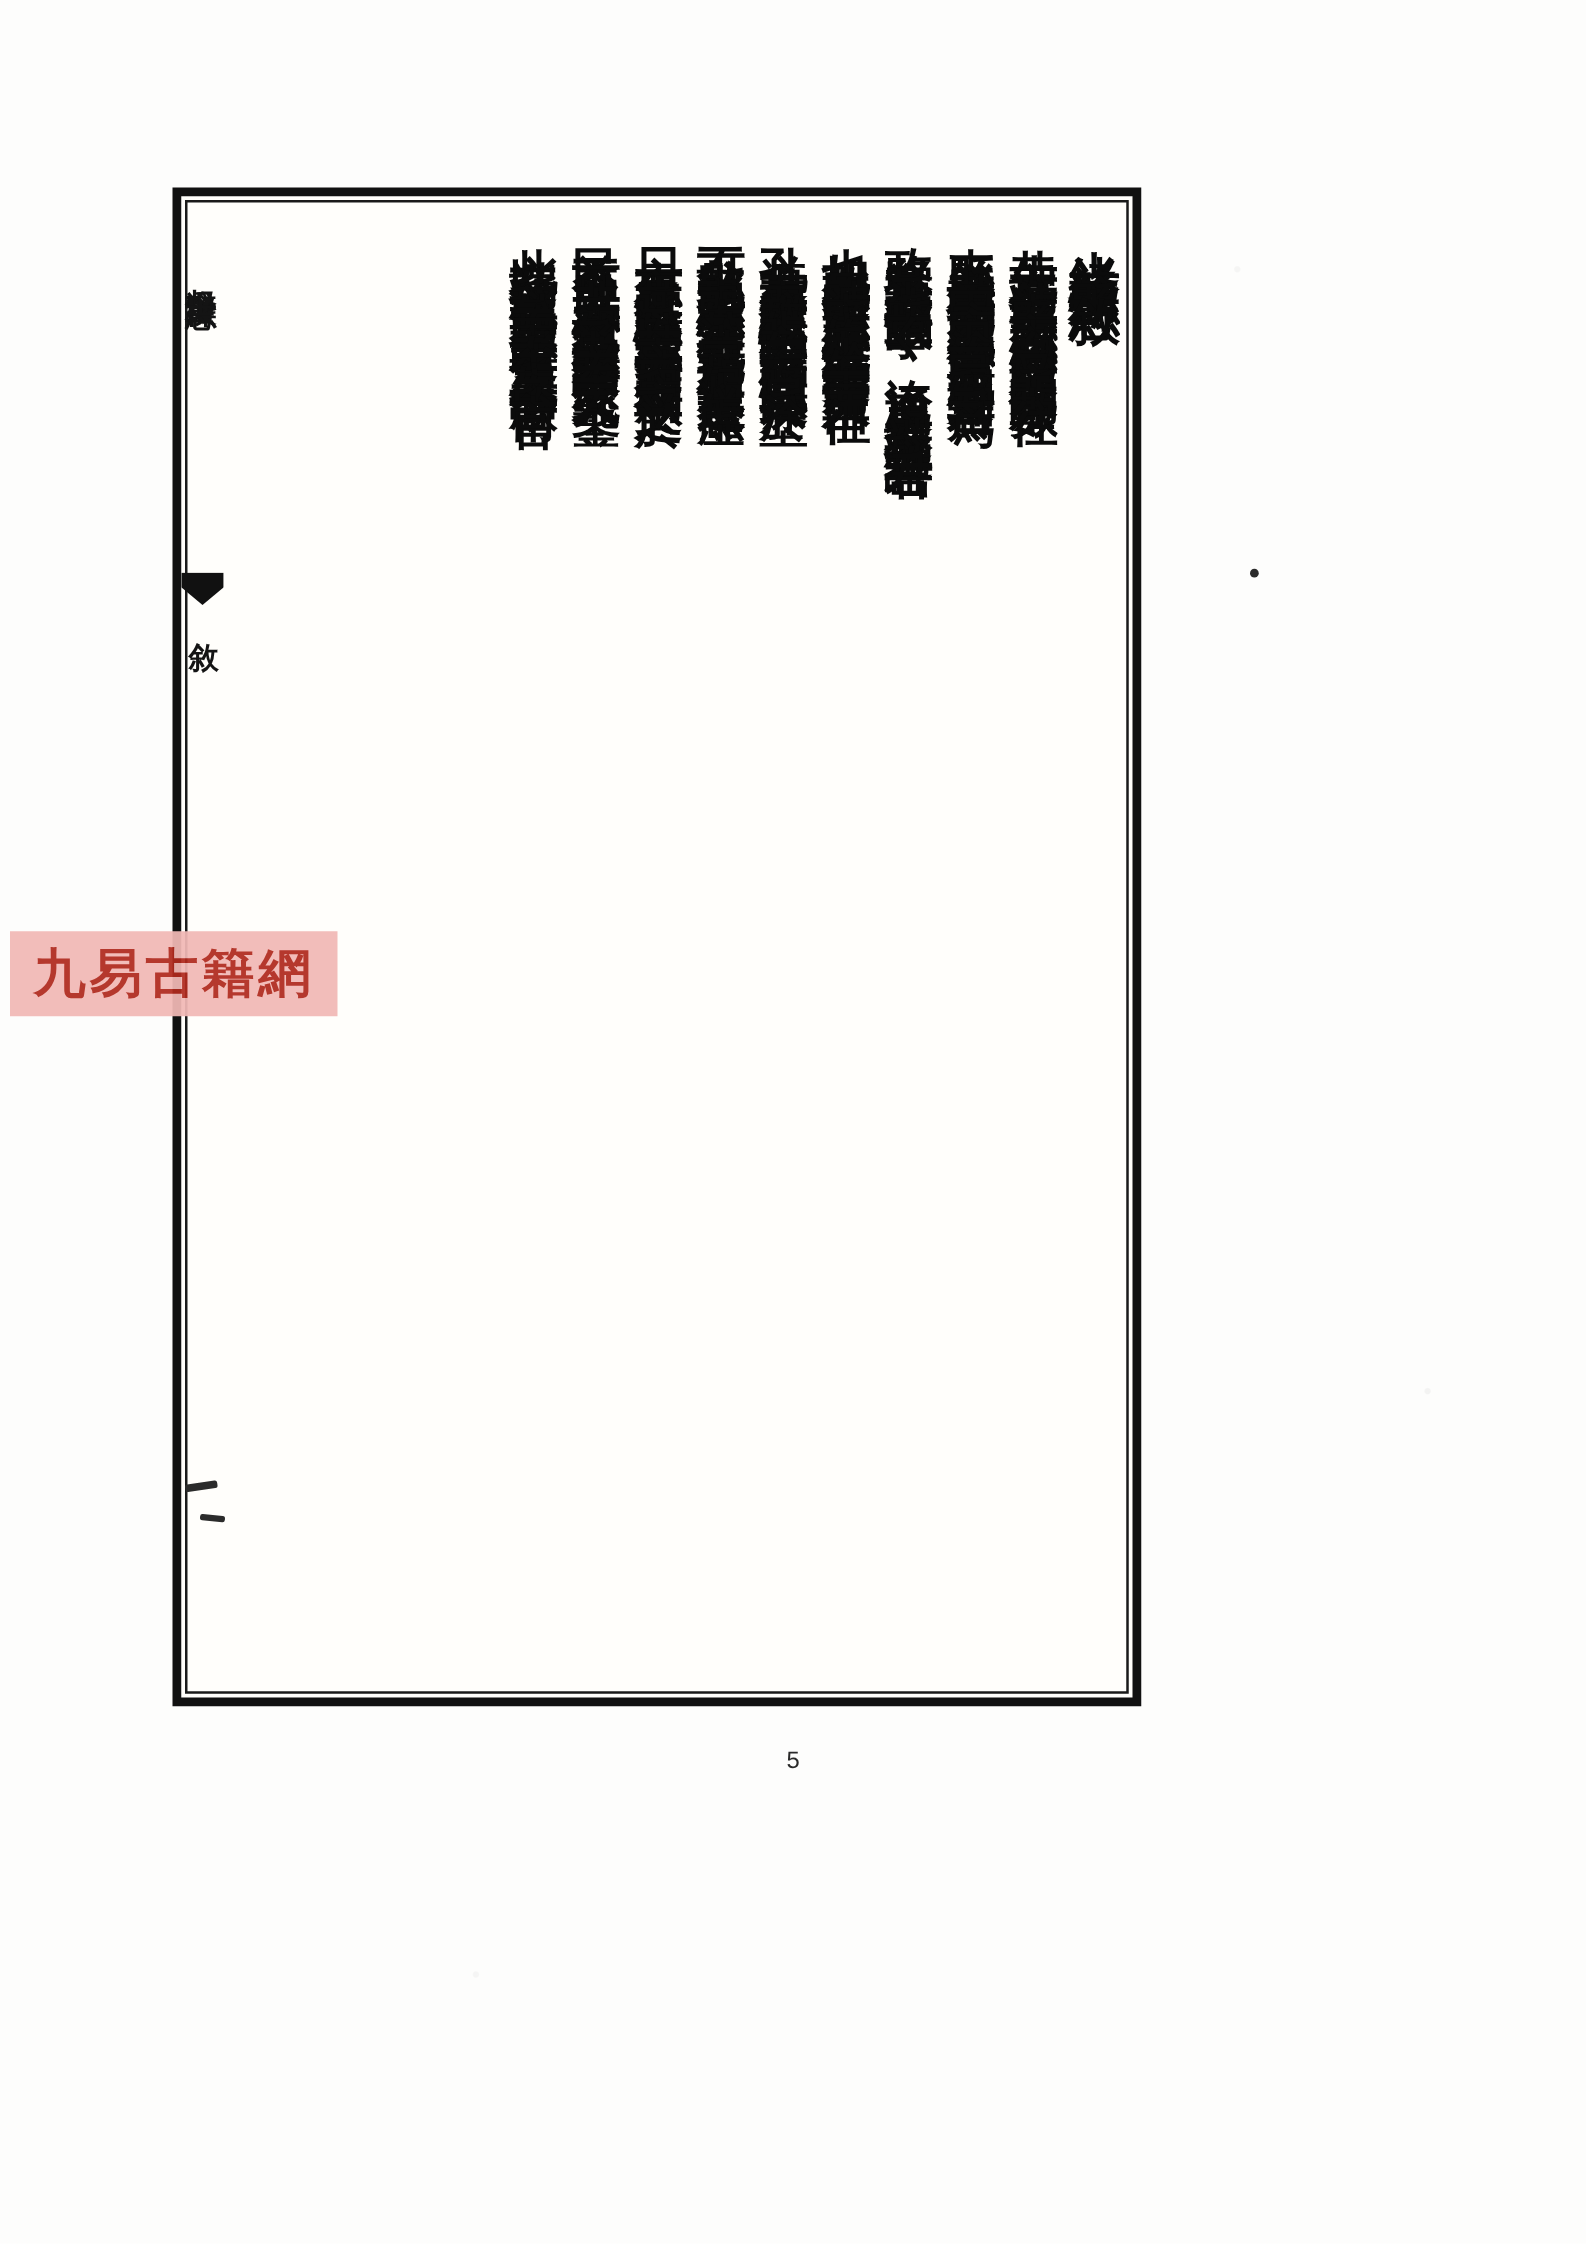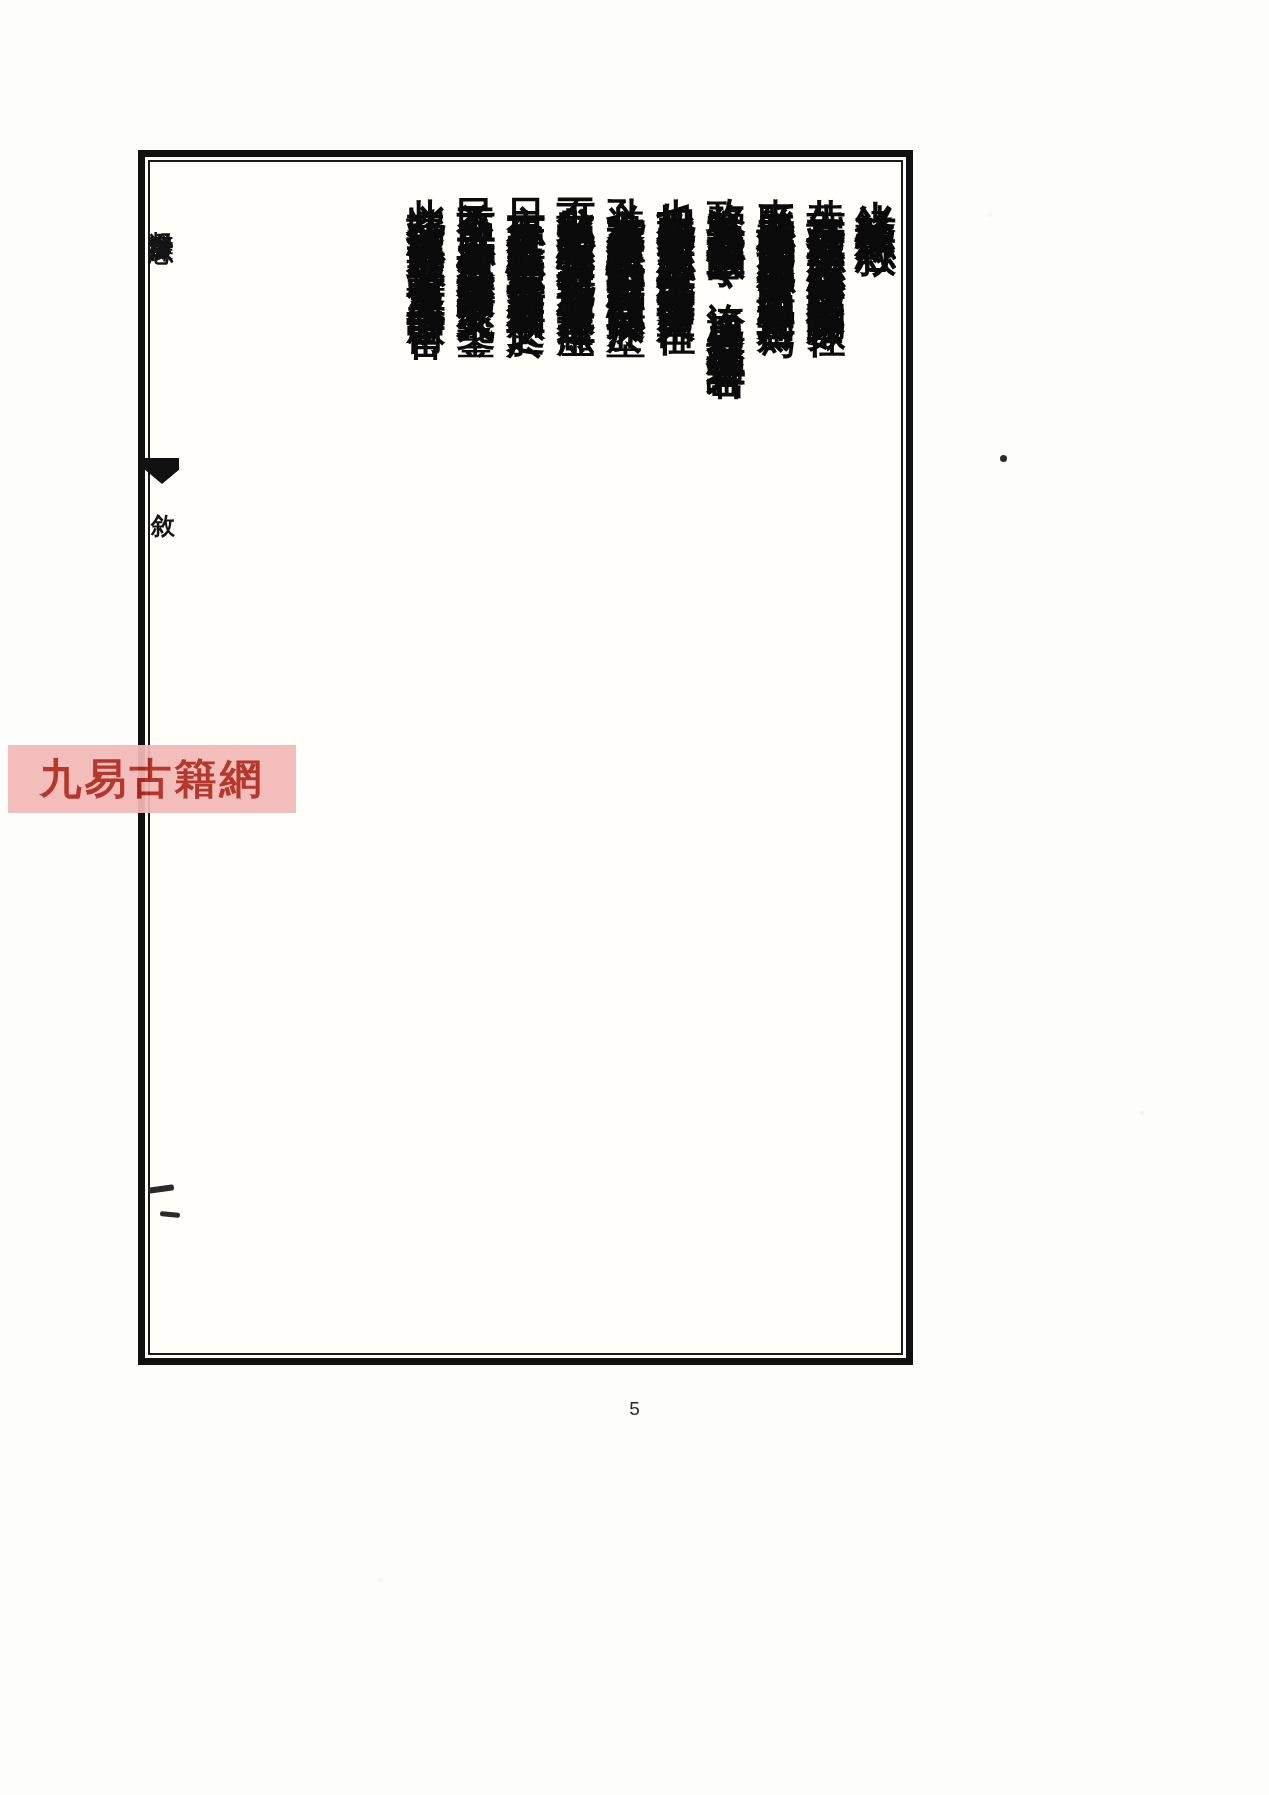--- a/index.html
+++ b/index.html
@@ -145,21 +145,21 @@
     font-family: "Liberation Sans", sans-serif;
     font-size: 19px;
     color: #2a2a2a;
   }
 
   
   #watermark {
     position: absolute;
     left: 8px;
     top: 745px;
-    width: 288px;
+    width: 262px;
     height: 68px;
     background: #f2b9b6;
     display: flex;
     align-items: center;
     justify-content: center;
     opacity: .93;
   }
   #watermark-text {
     font-family: "DejaVu Serif", "Liberation Serif", serif;
     font-weight: 700;

